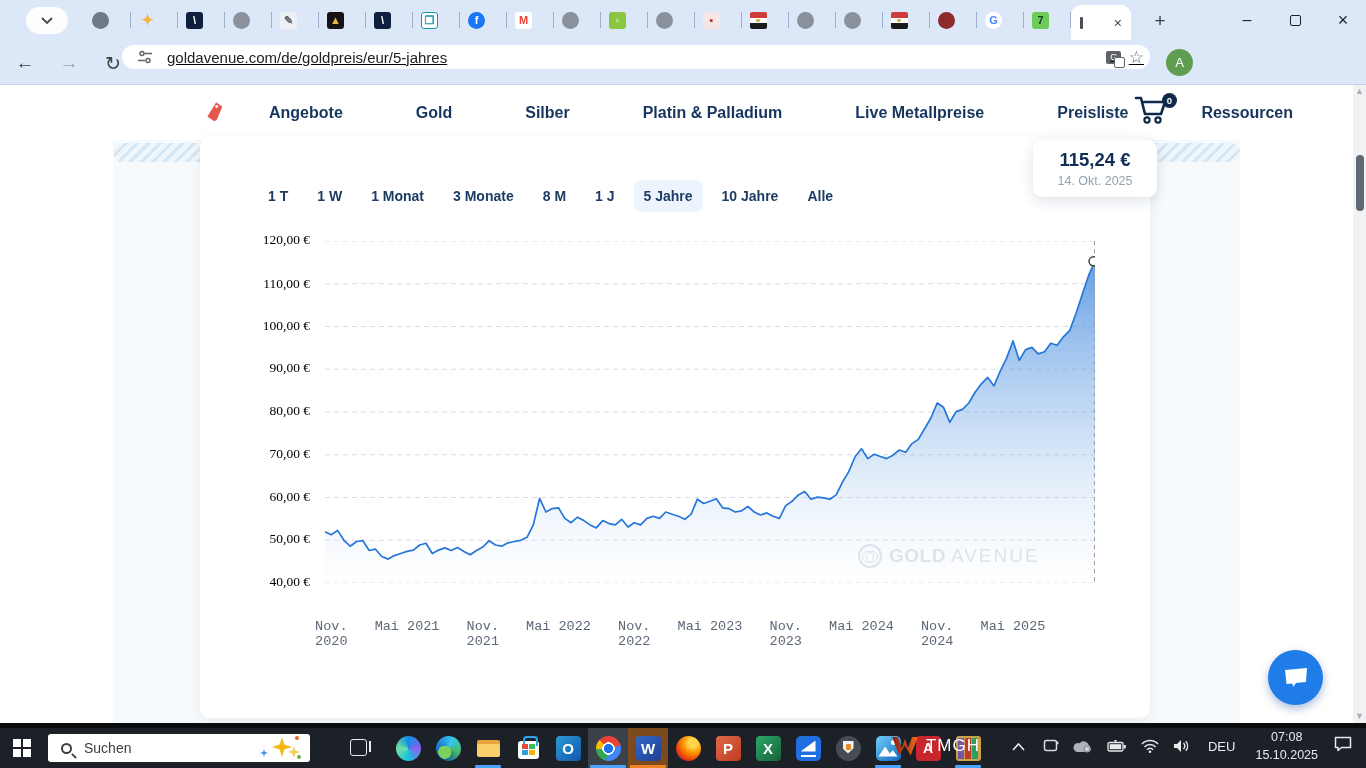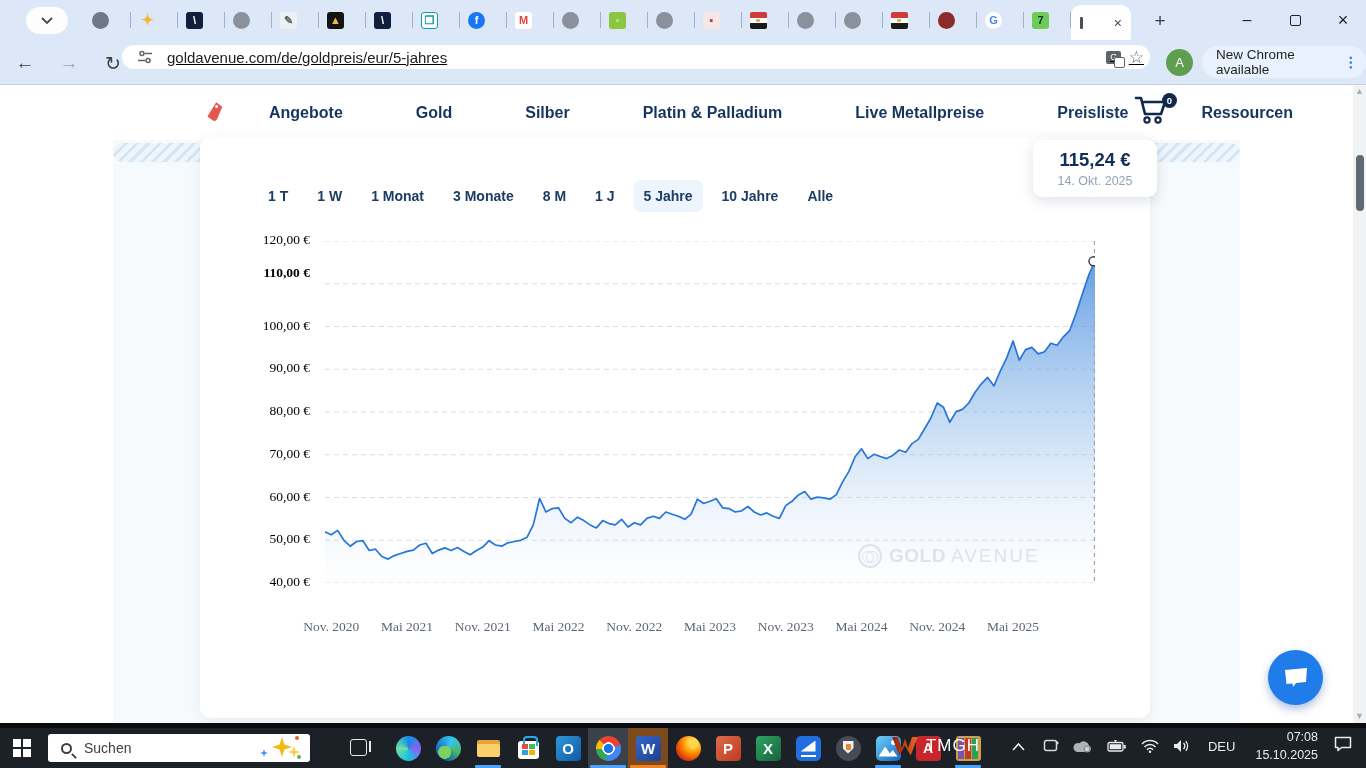--- a/index.html
+++ b/index.html
@@ -76,21 +76,21 @@
   .tt-price { font-size:18.5px; font-weight:700; color:#0f2f57; }
   .tt-date { font-size:12.5px; color:#95a2b3; margin-top:3px; }
 
   .ranges { position:absolute; left:58px; top:41px; height:36px; display:flex; align-items:center; gap:9px; }
   .rbtn { font-size:14px; font-weight:600; color:#1c3c64; padding:8px 10px; border-radius:7px; white-space:nowrap; }
   .rbtn.active { background:#edf4fd; font-weight:700; }
 
   .plot { position:absolute; left:125px; top:104px; width:770px; height:342px; }
   .ylab { position:absolute; width:80px; text-align:right; font-family:"Liberation Serif", serif;
           font-size:13.5px; color:#000000; }
-  .xlab { position:absolute; width:70px; text-align:center; font-family:Liberation Serif, serif;
+  .xlab { position:absolute; width:70px; text-align:center; font-family:Liberation Mono, monospace;
           font-size:13.5px; color:#5c6878; top:482px; }
   .watermark { position:absolute; left:658px; top:407px; display:flex; align-items:center; gap:7px; color:#dde2ec; }
   .wm-logo { width:24px; height:24px; border:2px solid #dde2ec; border-radius:50%; position:relative; }
   .wm-logo:before, .wm-logo:after { content:""; position:absolute; border:1.6px solid #dde2ec; border-radius:50%; width:10px; height:10px; }
   .wm-logo:before { left:2px; top:5px; } .wm-logo:after { right:2px; top:5px; }
   .wm-bold { font-size:19px; font-weight:800; letter-spacing:.5px; }
   .wm-light { font-size:19px; font-weight:400; letter-spacing:2px; margin-left:-2px; }
 
   .chatfab { position:absolute; left:1268px; top:565px; width:55px; height:55px; border-radius:50%; background:#1f7ce8;
              box-shadow:0 4px 10px rgba(20,70,160,.35); display:flex; align-items:center; justify-content:center; }
@@ -171,21 +171,21 @@
             linear-gradient(#c0392b,#c0392b) 9px 2px/6px 21px no-repeat,
             linear-gradient(#2e9e5b,#2e9e5b) 16px 2px/6px 21px no-repeat, #caa24a; border-radius:3px; }
   .tray { position:absolute; right:0; top:0; height:36px; display:flex; align-items:center; color:#e8eaed; }
   .tmgh { display:flex; align-items:center; gap:8px; margin-right:22px; }
   .tmgh-logo { width:26px; height:19px; background:linear-gradient(90deg,#8f1f0e,#ef6a1e);
                clip-path:polygon(0 0,22% 0,38% 62%,50% 10%,62% 62%,78% 0,100% 0,72% 100%,50% 48%,28% 100%); }
   .tmgh-txt { font-size:17px; letter-spacing:1px; color:#fff; }
   .chev { font-size:13px; color:#e8eaed; margin:0 10px; }
   .trayic { margin:0 7px; display:flex; align-items:center; }
   .deu { font-size:13px; margin:0 10px; }
-  .clock { text-align:right; font-size:12.5px; line-height:1.45; margin:16px 10px; }
+  .clock { text-align:center; font-size:12.5px; line-height:1.45; margin:16px 10px; }
   .notif { margin:0 14px 0 6px; }
 </style>
 </head>
 <body>
 
 <div class="screen">
 
   <div class="tabstrip">
     <div class="tabsearch">
       <svg width="12" height="8" viewBox="0 0 12 8">
@@ -280,24 +280,20 @@
         <circle cx="11" cy="11.5" r="2" fill="none" stroke="#5f6368" stroke-width="1.5"></circle>
           <line x1="1" y1="11.5" x2="8" y2="11.5" stroke="#5f6368" stroke-width="1.5"></line>
       </svg>
       <span class="url">goldavenue.com/de/goldpreis/eur/5-jahres</span>
       <span class="obx-ic">
           <span class="translate">G</span>
         </span>
       <span class="staric">☆</span>
     </div>
     <div class="avatar">A</div>
-    <div class="chromeupd">
-      <span class="txt">New Chrome available</span>
-      <span class="kebab">⋮</span>
-    </div>
   </div>
 
   <div class="page">
     <div class="pgband"></div>
     <div class="hatch"></div>
     <div class="blurA"></div>
     <div class="blurB"></div>
 
     <div class="navbar">
       <div class="navitems" id="navitems">
@@ -360,21 +356,21 @@
             <line x1="0" y1="299.25" x2="770" y2="299.25" stroke="#d8dce4" stroke-width="1.2" stroke-dasharray="5 4"></line>
             <line x1="0" y1="342" x2="770" y2="342" stroke="#d8dce4" stroke-width="1.2" stroke-dasharray="5 4"></line>
             <path d="M0.0,290.7 L6.3,293.7 L12.6,289.4 L18.9,299.3 L25.2,305.2 L31.6,300.5 L37.9,299.7 L44.2,309.5 L50.5,308.2 L56.8,315.5 L63.1,318.1 L69.4,314.6 L75.7,312.5 L82.0,310.4 L88.4,309.1 L94.7,304.0 L101.0,302.2 L107.3,312.5 L113.6,309.1 L119.9,306.9 L126.2,309.5 L132.5,306.5 L138.9,310.4 L145.2,313.8 L151.5,309.5 L157.8,306.1 L164.1,299.7 L170.4,304.0 L176.7,305.2 L183.0,301.8 L189.3,300.5 L195.7,299.3 L202.0,296.3 L208.3,283.9 L214.6,257.4 L220.9,271.0 L227.2,267.6 L233.5,266.8 L239.8,277.4 L246.1,281.7 L252.5,276.2 L258.8,279.6 L265.1,283.9 L271.4,286.9 L277.7,279.6 L284.0,282.6 L290.3,283.9 L296.6,278.3 L303.0,286.0 L309.3,281.7 L315.6,283.9 L321.9,277.4 L328.2,275.3 L334.5,277.4 L340.8,271.0 L347.1,273.2 L353.4,275.3 L359.8,278.3 L366.1,273.2 L372.4,258.2 L378.7,262.5 L385.0,260.3 L391.3,257.8 L397.6,266.8 L403.9,267.6 L410.2,271.0 L416.6,269.8 L422.9,265.5 L429.2,271.0 L435.5,274.0 L441.8,271.9 L448.1,275.3 L454.4,277.4 L460.7,264.6 L467.0,260.3 L473.4,253.9 L479.7,250.5 L486.0,258.2 L492.3,256.1 L498.6,256.9 L504.9,258.2 L511.2,253.9 L517.5,241.1 L523.9,230.4 L530.2,215.5 L536.5,207.8 L542.8,217.6 L549.1,213.3 L555.4,215.5 L561.7,217.6 L568.0,214.2 L574.3,209.0 L580.7,211.2 L587.0,202.6 L593.3,198.4 L599.6,187.7 L605.9,177.0 L612.2,162.0 L618.5,166.3 L624.8,181.3 L631.1,170.6 L637.5,168.4 L643.8,162.0 L650.1,151.3 L656.4,142.8 L662.7,136.4 L669.0,144.9 L675.3,130.0 L681.6,117.1 L688.0,100.0 L694.3,119.3 L700.6,108.6 L706.9,106.4 L713.2,112.9 L719.5,110.7 L725.8,102.2 L732.1,104.3 L738.4,95.8 L744.8,89.3 L751.1,72.2 L757.4,53.0 L763.7,34.2 L770.0,20.3 L770,342 L0,342 Z" fill="url(#g1)" stroke="none"></path>
             <path d="M0.0,290.7 L6.3,293.7 L12.6,289.4 L18.9,299.3 L25.2,305.2 L31.6,300.5 L37.9,299.7 L44.2,309.5 L50.5,308.2 L56.8,315.5 L63.1,318.1 L69.4,314.6 L75.7,312.5 L82.0,310.4 L88.4,309.1 L94.7,304.0 L101.0,302.2 L107.3,312.5 L113.6,309.1 L119.9,306.9 L126.2,309.5 L132.5,306.5 L138.9,310.4 L145.2,313.8 L151.5,309.5 L157.8,306.1 L164.1,299.7 L170.4,304.0 L176.7,305.2 L183.0,301.8 L189.3,300.5 L195.7,299.3 L202.0,296.3 L208.3,283.9 L214.6,257.4 L220.9,271.0 L227.2,267.6 L233.5,266.8 L239.8,277.4 L246.1,281.7 L252.5,276.2 L258.8,279.6 L265.1,283.9 L271.4,286.9 L277.7,279.6 L284.0,282.6 L290.3,283.9 L296.6,278.3 L303.0,286.0 L309.3,281.7 L315.6,283.9 L321.9,277.4 L328.2,275.3 L334.5,277.4 L340.8,271.0 L347.1,273.2 L353.4,275.3 L359.8,278.3 L366.1,273.2 L372.4,258.2 L378.7,262.5 L385.0,260.3 L391.3,257.8 L397.6,266.8 L403.9,267.6 L410.2,271.0 L416.6,269.8 L422.9,265.5 L429.2,271.0 L435.5,274.0 L441.8,271.9 L448.1,275.3 L454.4,277.4 L460.7,264.6 L467.0,260.3 L473.4,253.9 L479.7,250.5 L486.0,258.2 L492.3,256.1 L498.6,256.9 L504.9,258.2 L511.2,253.9 L517.5,241.1 L523.9,230.4 L530.2,215.5 L536.5,207.8 L542.8,217.6 L549.1,213.3 L555.4,215.5 L561.7,217.6 L568.0,214.2 L574.3,209.0 L580.7,211.2 L587.0,202.6 L593.3,198.4 L599.6,187.7 L605.9,177.0 L612.2,162.0 L618.5,166.3 L624.8,181.3 L631.1,170.6 L637.5,168.4 L643.8,162.0 L650.1,151.3 L656.4,142.8 L662.7,136.4 L669.0,144.9 L675.3,130.0 L681.6,117.1 L688.0,100.0 L694.3,119.3 L700.6,108.6 L706.9,106.4 L713.2,112.9 L719.5,110.7 L725.8,102.2 L732.1,104.3 L738.4,95.8 L744.8,89.3 L751.1,72.2 L757.4,53.0 L763.7,34.2 L770.0,20.3" fill="none" stroke="#2676d9" stroke-width="1.7" stroke-linejoin="round"></path>
             <line x1="769.5" y1="0" x2="769.5" y2="342" stroke="#97a0ab" stroke-width="1.2" stroke-dasharray="4 4"></line>
             <circle cx="768.5" cy="20.349000000000046" r="4.5" fill="#fff" stroke="#3a424d" stroke-width="1.5"></circle>
           </svg>
       </div>
       <div id="ylabels">
           <div class="ylab" style="left: 30px; top: 95px;">120,00 €</div>
-          <div class="ylab" style="left: 30px; top: 128px; font-weight: bold;">110,00 €</div>
+          <div class="ylab" style="left: 30px; top: 139px;">110,00 €</div>
           <div class="ylab" style="left: 30px; top: 180.5px;">100,00 €</div>
           <div class="ylab" style="left: 30px; top: 223.25px;">90,00 €</div>
           <div class="ylab" style="left: 30px; top: 266px;">80,00 €</div>
           <div class="ylab" style="left: 30px; top: 308.75px;">70,00 €</div>
           <div class="ylab" style="left: 30px; top: 351.5px;">60,00 €</div>
           <div class="ylab" style="left: 30px; top: 394.25px;">50,00 €</div>
           <div class="ylab" style="left: 30px; top: 437px;">40,00 €</div>
         </div>
       <div id="xlabels">
           <div class="xlab" style="left: 96.3115px;">Nov. 2020</div>

